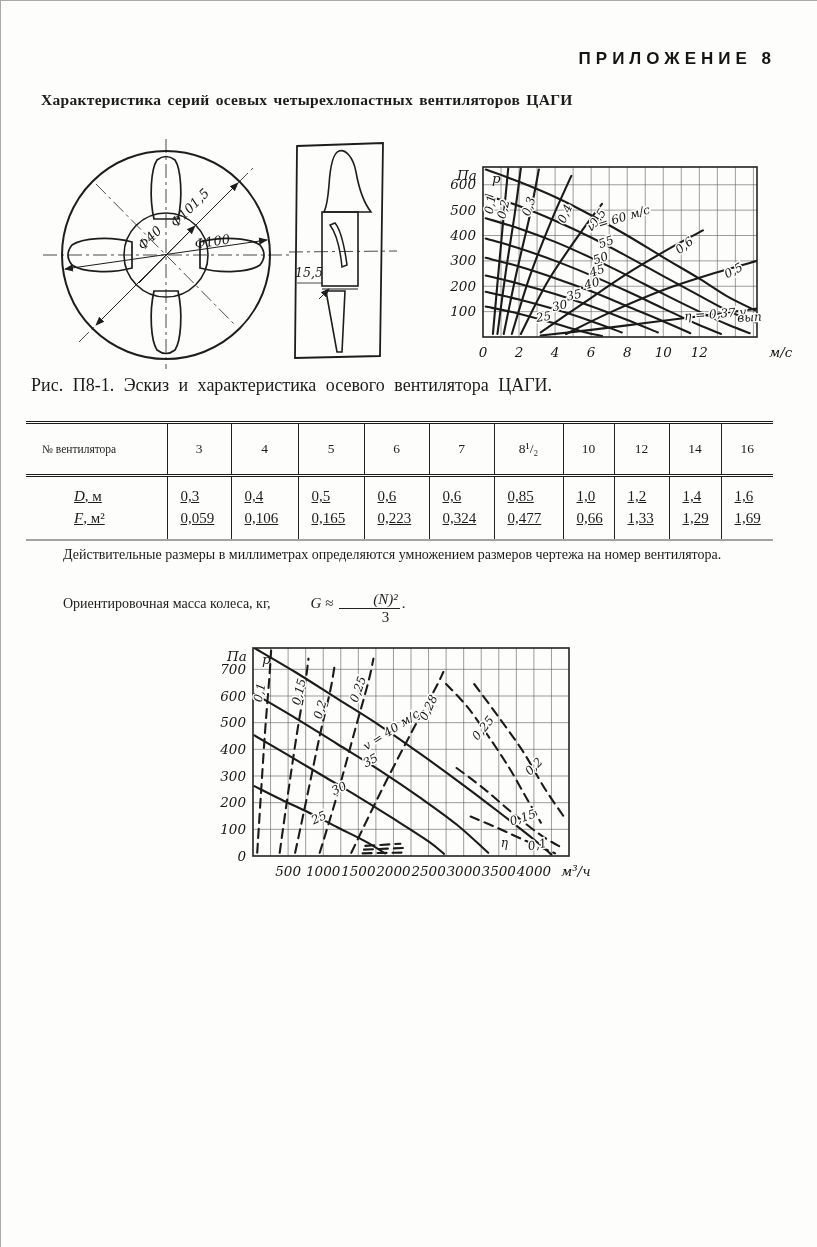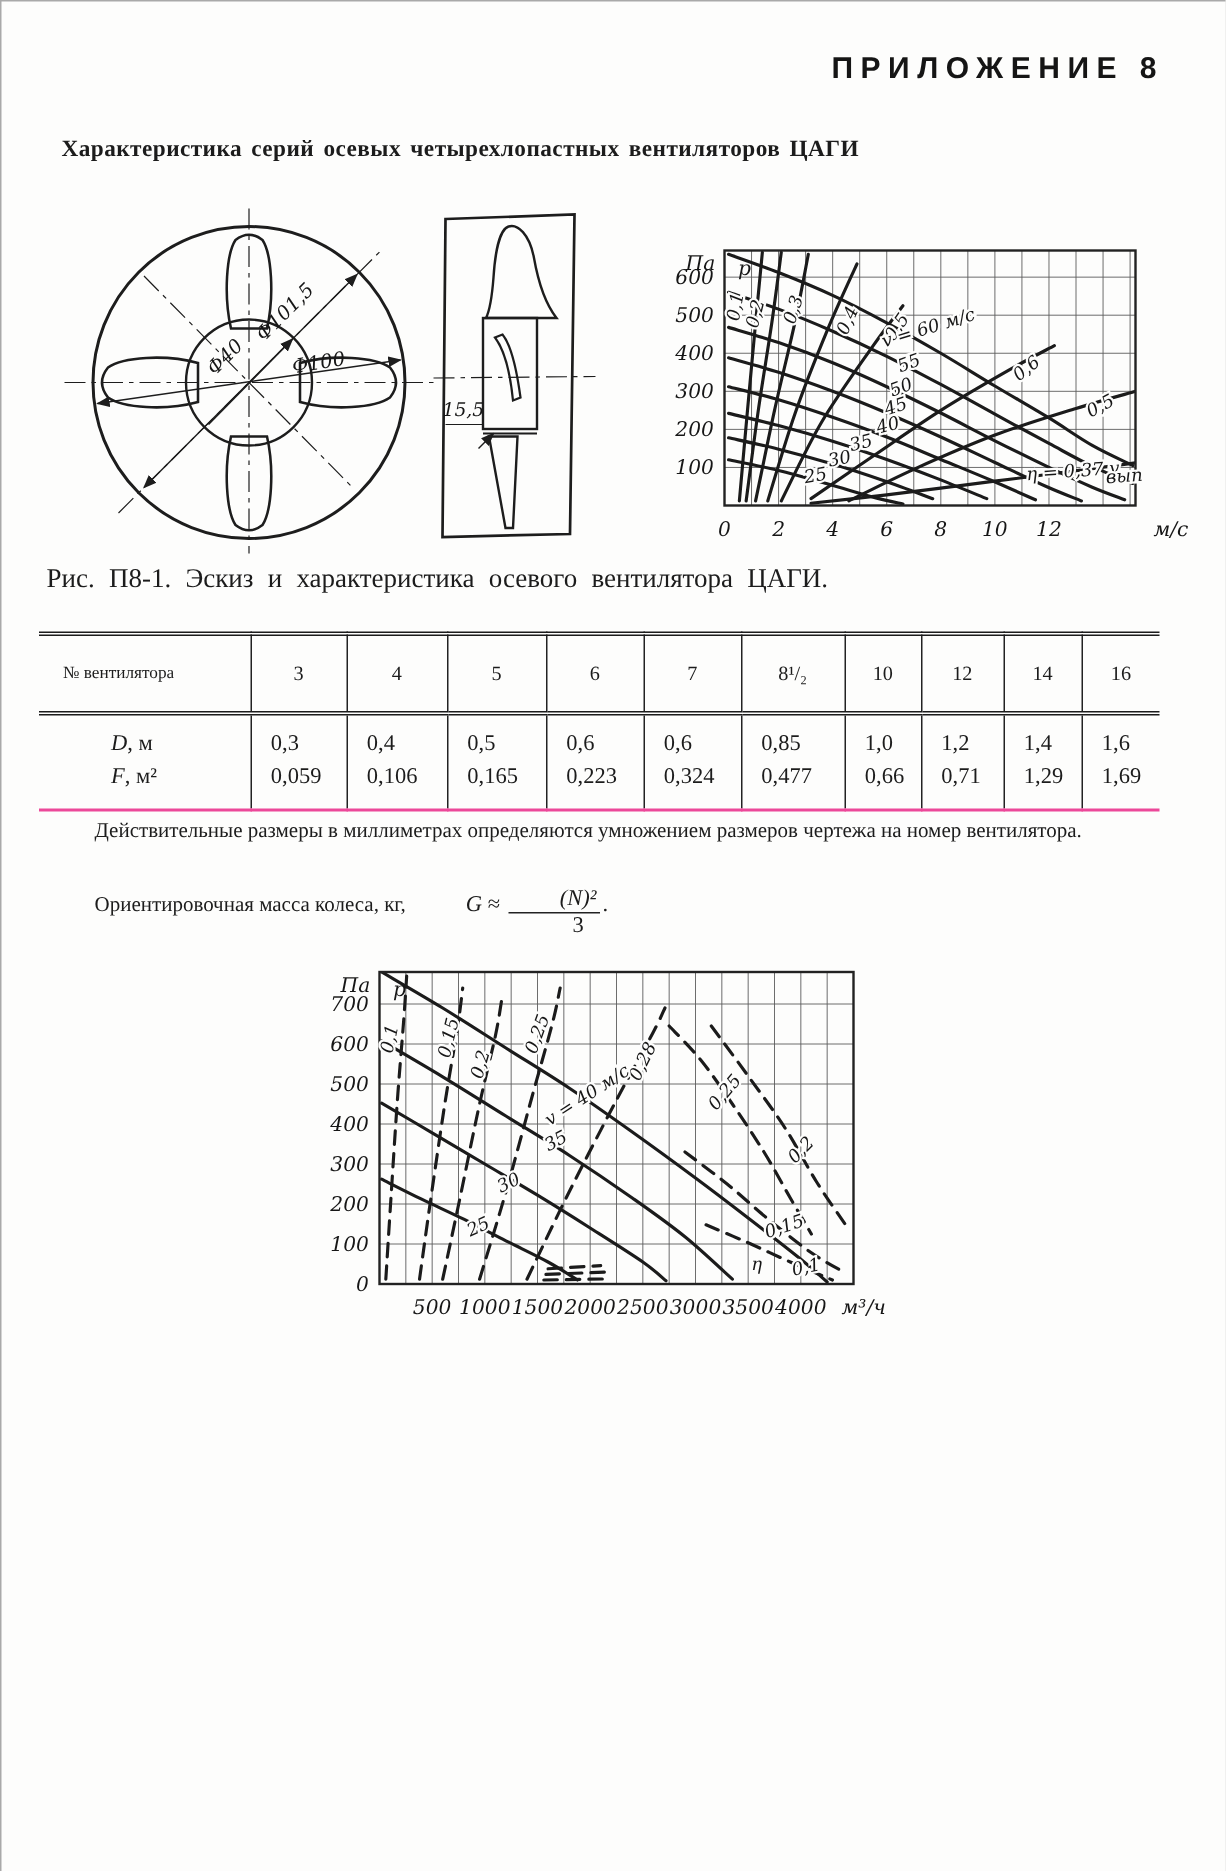--- a/index.html
+++ b/index.html
@@ -1,33 +1,33 @@
 <!DOCTYPE html>
 <html><head>
 <meta charset="utf-8">
 <style>
   html,body{margin:0;padding:0;background:#d9d9d9;}
   .page{position:relative;width:817px;height:1247px;margin:0 auto;background:#fdfdfc;
         border:1px solid #a9a9a9;overflow:hidden;color:#1c1c1c;
         font-family:"Liberation Serif", serif;}
-  .hdr{position:absolute;top:34px;right:42px;font-family:"Liberation Sans",sans-serif;
-       font-weight:bold;font-size:20px;letter-spacing:5px;color:#151515;}
+  .hdr{position:absolute;top:48px;right:42px;font-family:"Liberation Sans",sans-serif;
+       font-weight:bold;font-size:17px;letter-spacing:5px;color:#151515;}
   .doctitle{position:absolute;left:40px;top:90px;width:740px;font-weight:bold;
        font-size:15.5px;letter-spacing:.3px;word-spacing:2px;}
   svg{position:absolute;overflow:visible;}
   .cap1{position:absolute;left:30px;top:374px;width:620px;font-size:18px;word-spacing:5px;}
   
   .ftable{position:absolute;left:25px;top:420px;width:747px;border-collapse:collapse;
-          border-top:3px double #1b1b1b;border-bottom:2px solid #ec4899;table-layout:fixed;}
+          border-top:3px double #1b1b1b;border-bottom:2px solid #a3a3a3;table-layout:fixed;}
   .ftable td{border-left:1.4px solid #222;padding:0;vertical-align:middle;}
   .ftable td:first-child{border-left:none;}
   .ftable tr.hrow td{border-bottom:3px double #1b1b1b;height:50px;text-align:center;
           font-size:13.5px;}
   .ftable tr.hrow td.lblc{font-size:11.5px;text-align:left;padding-left:16px;}
-  .ftable tr.drow td{height:62px;font-size:15px;}
+  .ftable tr.drow td{height:62px;font-size:15px;text-decoration:underline;}
   .ftable tr.drow td div{padding-left:13px;line-height:1.45;}
   .ftable tr.drow td.lblc div{padding-left:48px;}
   .para{position:absolute;left:30px;width:745px;font-size:14px;line-height:1.5;}
   .p1{top:543px;text-indent:32px;text-align:justify;}
   .p2{top:590px;text-indent:32px;}
   .fml{display:inline-block;margin-left:8px;font-size:15px;}
   .fml i{font-size:15px;}
   .frac{display:inline-block;text-align:center;vertical-align:-0.95em;line-height:1.15;margin:0 2px;}
   .frac .num{display:block;border-bottom:1.4px solid #222;padding:0 2px;font-style:italic;}
   .frac .den{display:block;}
@@ -252,21 +252,21 @@
       <td>
             <div>0,85</div>
             <div>0,477</div>
           </td>
       <td>
             <div>1,0</div>
             <div>0,66</div>
           </td>
       <td>
             <div>1,2</div>
-            <div>0,71</div>
+            <div>1,33</div>
           </td>
       <td>
             <div>1,4</div>
             <div>1,29</div>
           </td>
       <td>
             <div>1,6</div>
             <div>1,69</div>
           </td>
     </tr>

